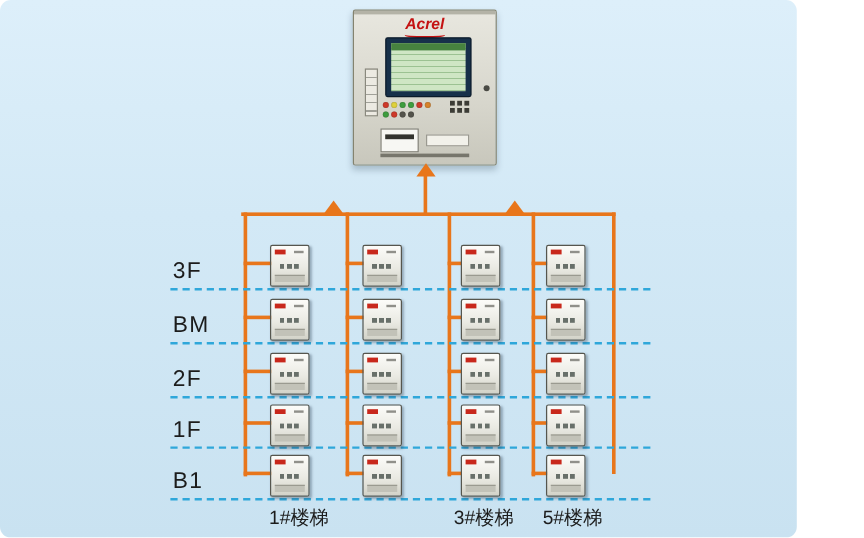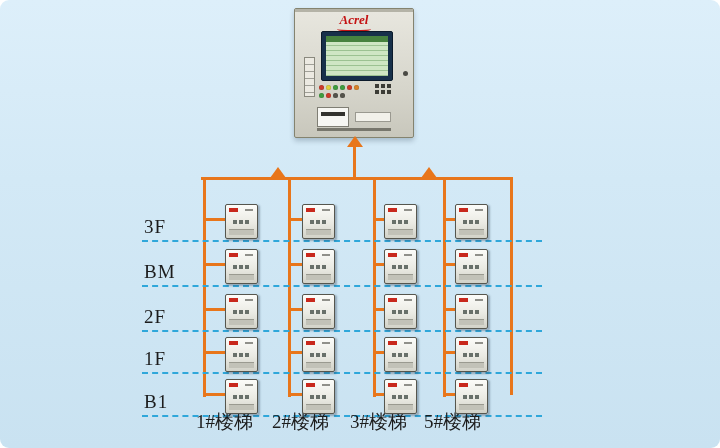--- a/index.html
+++ b/index.html
@@ -1,30 +1,30 @@
 <!DOCTYPE html>
 <html><head>
 <meta charset="utf-8">
 <style>
   html,body{margin:0;padding:0;background:#ffffff;}
   .stage{
-    position:relative;width:720px;height:448px;overflow:hidden;
+    position:relative;width:664px;height:448px;overflow:hidden;
     border-radius:9px;
     background:linear-gradient(180deg,#ddeffa 0%,#d3e9f6 40%,#c9e2f1 100%);
-    font-family:Liberation Serif, serif;
+    font-family:Liberation Sans, sans-serif;
   }
   
   .bus{position:absolute;background:#e8761b;}
   .arrow-up{position:absolute;width:0;height:0;
     border-left:8px solid transparent;border-right:8px solid transparent;
     border-bottom:11px solid #e8761b;}
   
   .floor-line{position:absolute;left:142px;width:400px;height:0;border-top:2px dashed #2fa7da;}
   .floor-label{position:absolute;left:144px;font-size:19px;color:#1c1c1c;letter-spacing:1px;}
-  .stair-label{position:absolute;top:409px;width:78px;text-align:left;font-size:19px;color:#1c1c1c;}
+  .stair-label{position:absolute;top:422px;width:78px;text-align:right;font-size:16px;color:#1c1c1c;}
   
   .device{position:absolute;width:31px;height:33px;border:1px solid #56564e;border-radius:2px;
     background:linear-gradient(180deg,#fcfcf9 0%,#eaeae3 55%,#d2d2c8 100%);
     box-shadow:1.5px 1.5px 2px rgba(40,60,80,.35);}
   .device .chip{position:absolute;top:3px;left:3px;width:9px;height:4px;background:#c8281c;}
   .device .mark{position:absolute;top:4px;right:4px;width:8px;height:2px;background:#90908a;}
   .device .ind{position:absolute;top:15px;left:7px;width:16px;height:4px;
     background:repeating-linear-gradient(90deg,#68706a 0 4px,transparent 4px 6px);}
   .device .strip{position:absolute;left:3px;right:3px;bottom:3px;height:5px;background:#c2c2b8;border-top:1px solid #9a9a90;}
   
@@ -144,21 +144,20 @@
   <div class="floor-line" style="top:372px;"></div>
   <div class="floor-line" style="top:415px;"></div>
 
   <div class="floor-label" style="top:216px;text-align:center;">3F</div>
   <div class="floor-label" style="top:261px;">BM</div>
   <div class="floor-label" style="top:306px;">2F</div>
   <div class="floor-label" style="top:348px;">1F</div>
   <div class="floor-label" style="top:391px;">B1</div>
 
   <div class="stair-label" style="left:196px;">1#楼梯</div>
-  <div class="stair-label" style="left:272px;">2#楼梯</div>
   <div class="stair-label" style="left:350px;">3#楼梯</div>
   <div class="stair-label" style="left:424px;">5#楼梯</div>
 
   <div class="device" style="left:225px;top:204px;">
       <span class="chip"></span>
       <span class="mark"></span>
       <span class="ind"></span>
       <span class="strip"></span>
     </div>
   <div class="device" style="left:302px;top:204px;">

